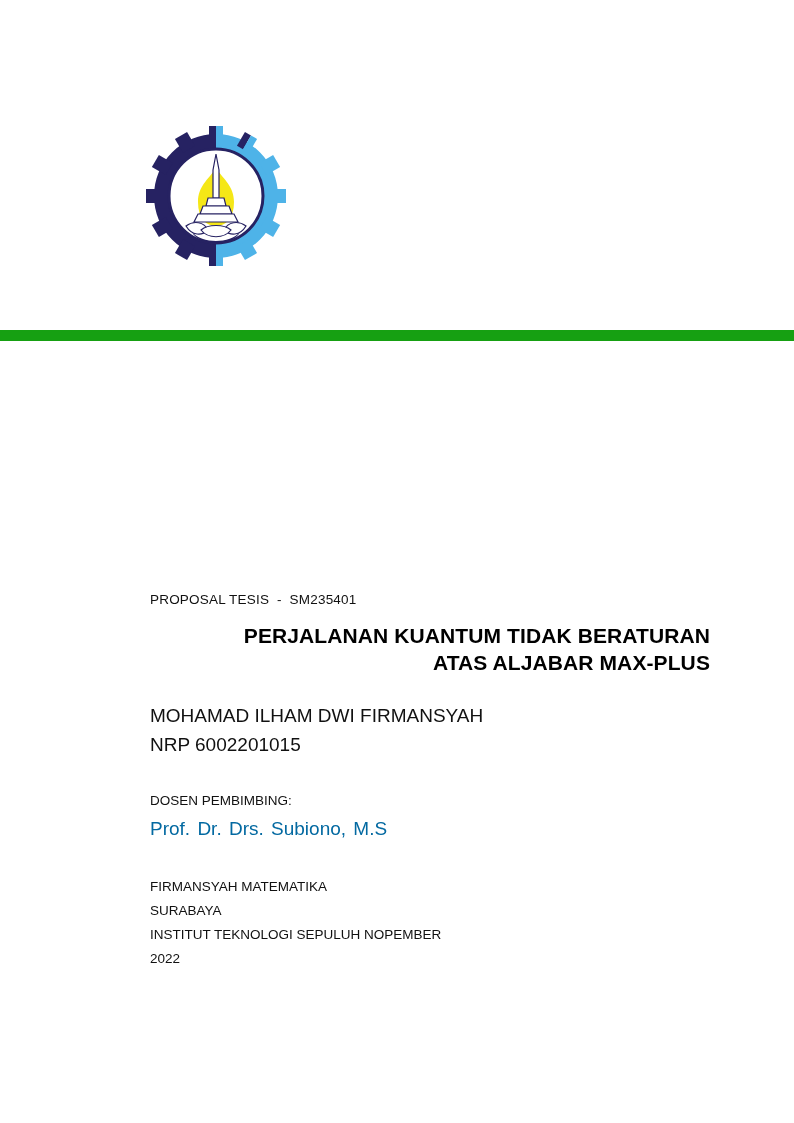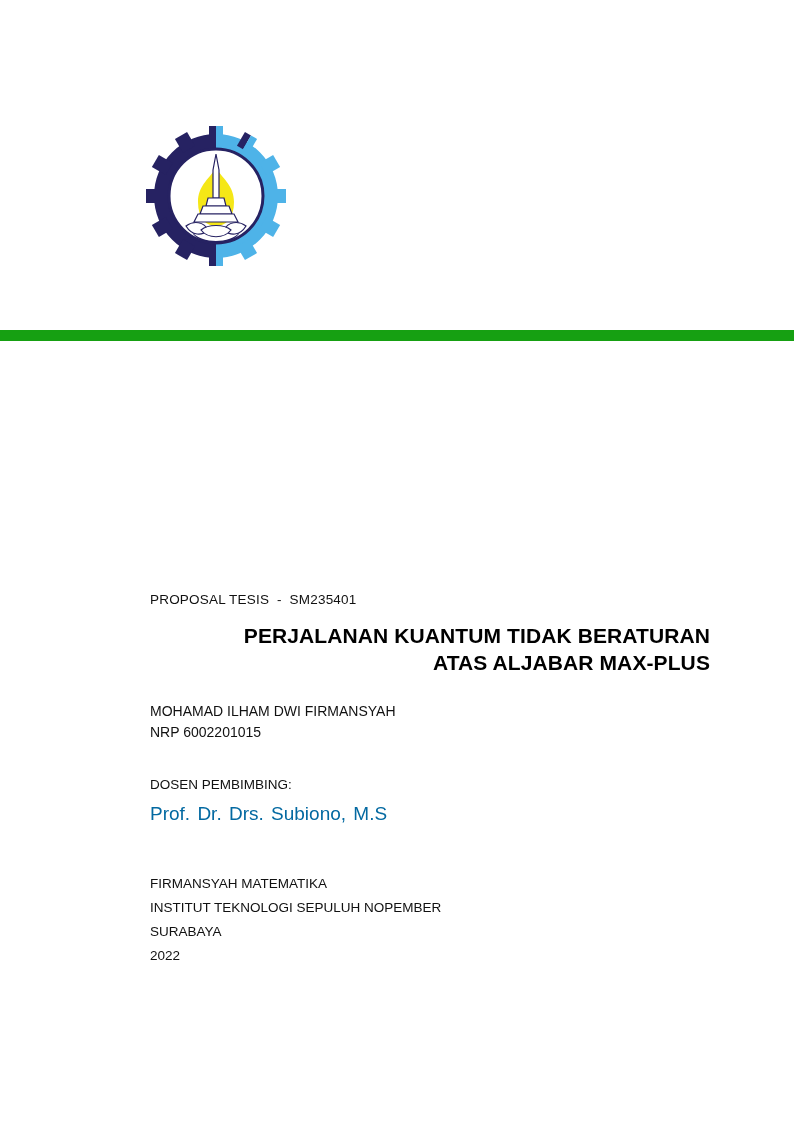--- a/index.html
+++ b/index.html
@@ -73,27 +73,27 @@
     text-align: right;
   }
   .doc-title .line {
     display: block;
   }
 
   .author-block {
     margin: 0 0 30px 0;
   }
   .author-block div {
-    font-size: 14px;
+    font-size: 19px;
     line-height: 1.55;
     color: #111;
   }
 
   .advisor-block {
-    margin: 0 0 40px 0;
+    margin: 0 0 28px 0;
   }
   .advisor-label {
     font-size: 13.5px;
     line-height: 1.6;
     color: #111;
   }
   .advisor-name {
     font-size: 19px;
     line-height: 1.9;
     color: #0369a1;
@@ -202,19 +202,19 @@
       <div>NRP 6002201015</div>
     </div>
 
     <div class="advisor-block">
       <div class="advisor-label">DOSEN PEMBIMBING:</div>
       <div class="advisor-name">Prof. Dr. Drs. Subiono, M.S</div>
     </div>
 
     <div class="institution-block">
       <div>FIRMANSYAH  MATEMATIKA</div>
+      <div>SURABAYA</div>
       <div>INSTITUT TEKNOLOGI SEPULUH NOPEMBER</div>
-      <div>SURABAYA</div>
       <div>2022</div>
     </div>
 
   </div>
 </div>
 
 </body></html>

